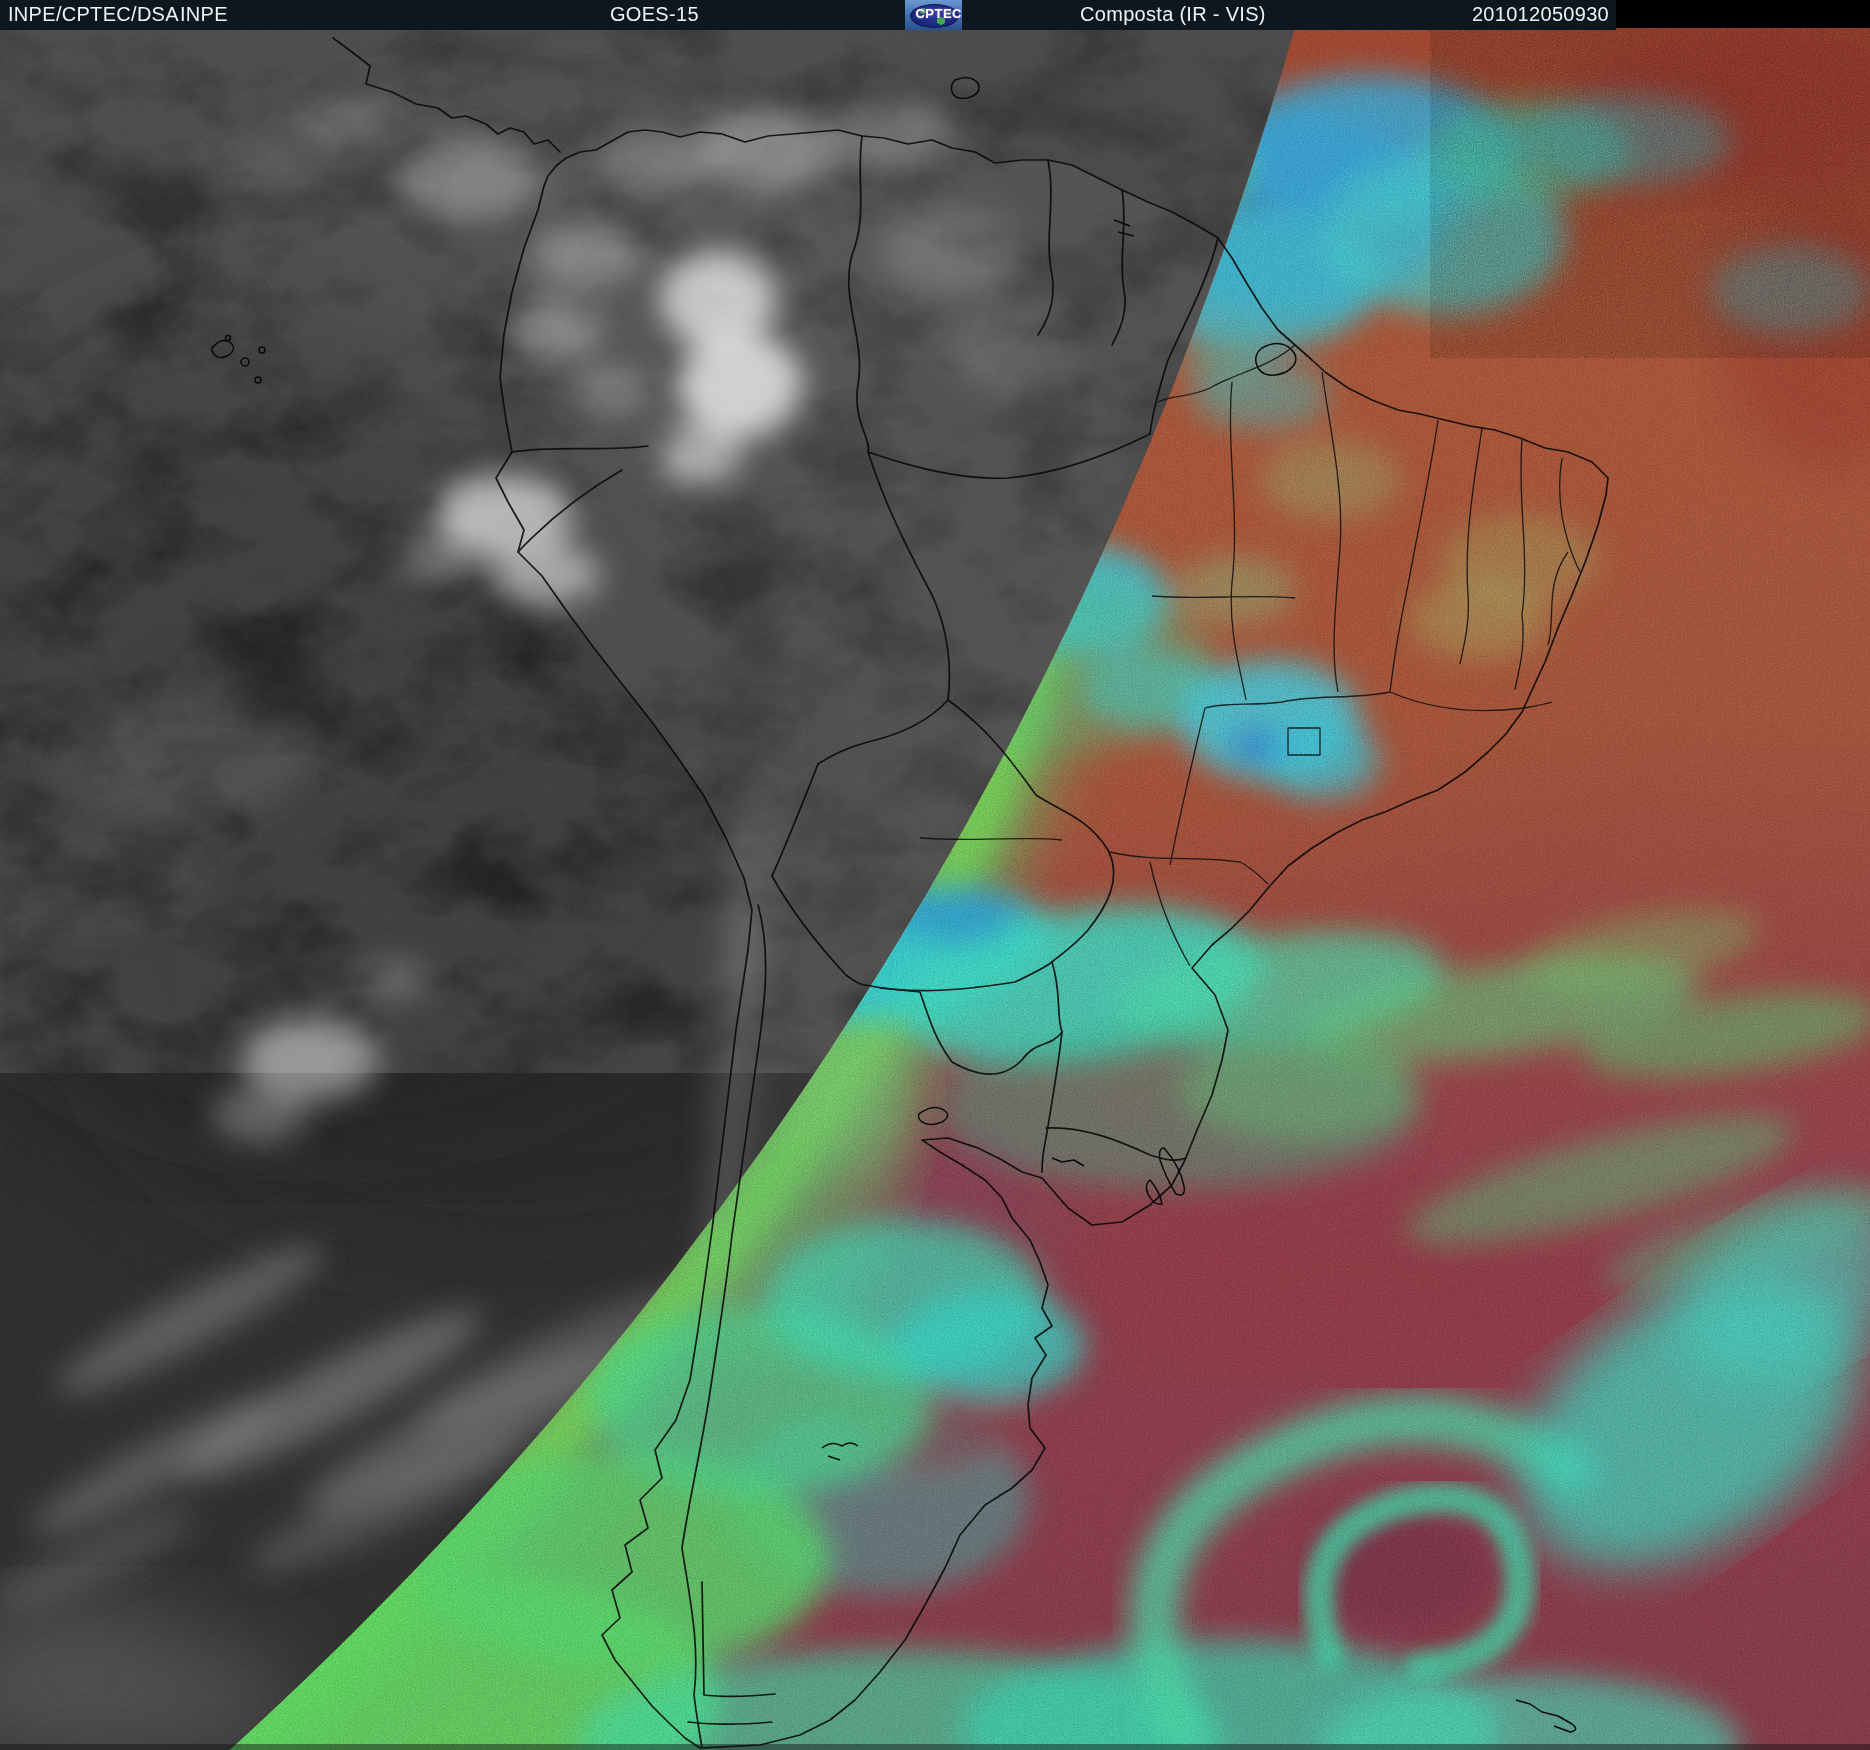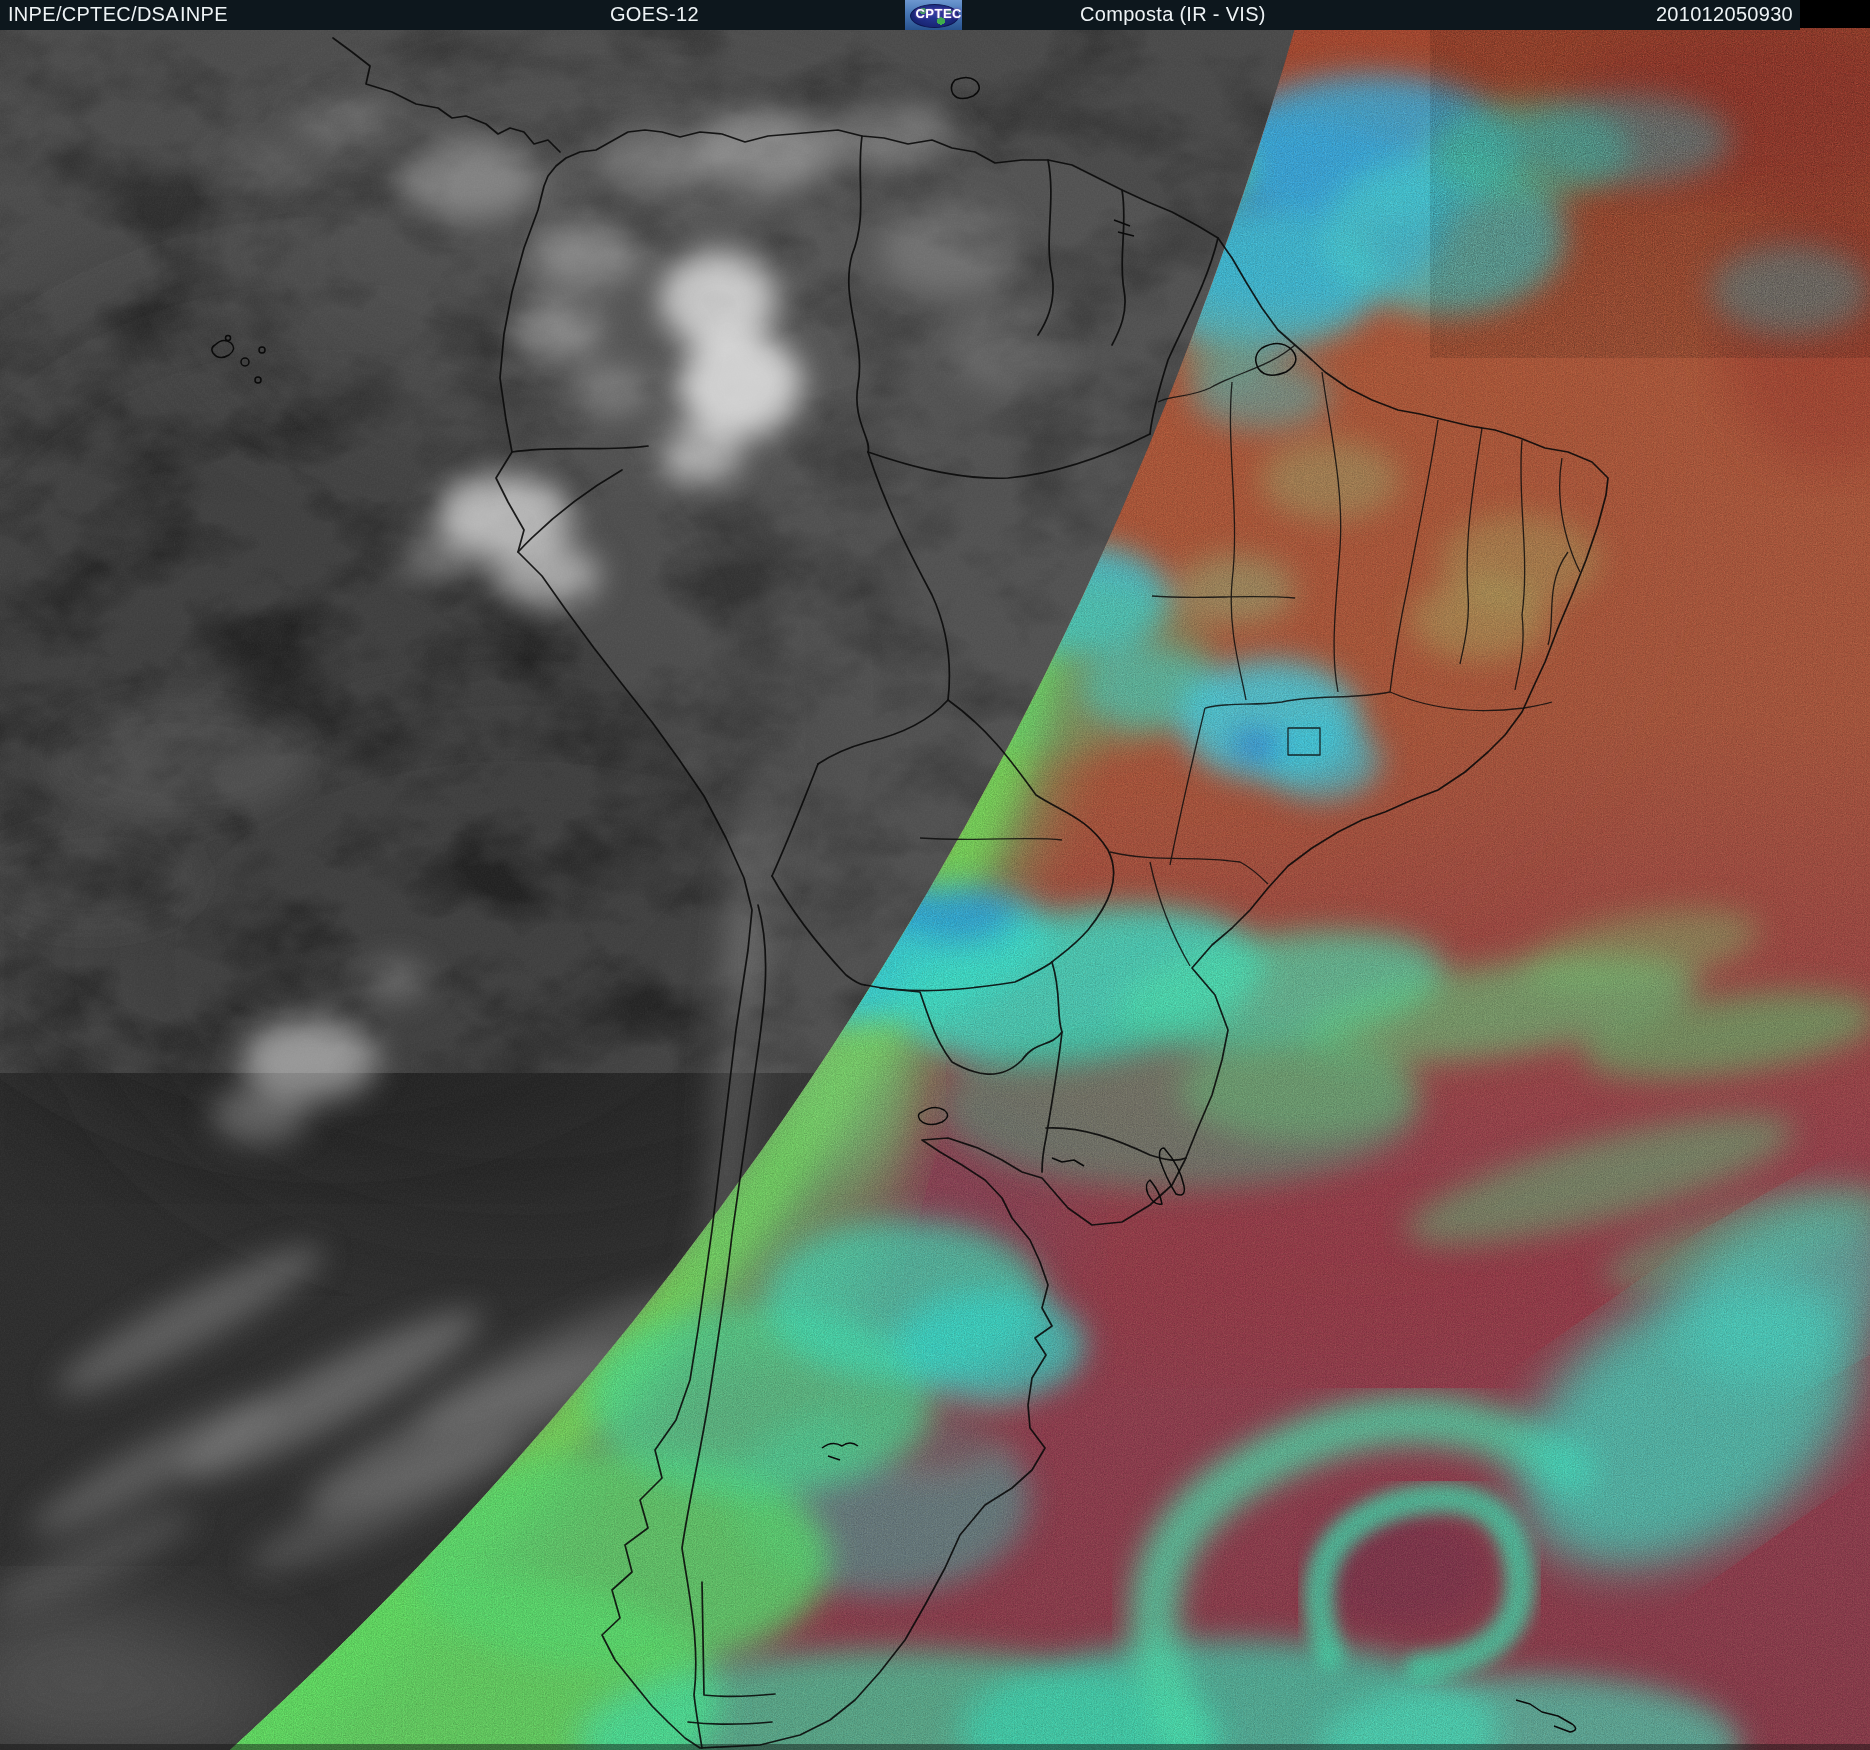--- a/index.html
+++ b/index.html
@@ -1,20 +1,20 @@
 <!DOCTYPE html>
 <html><head>
 <meta charset="utf-8">
 <style>
   html,body{margin:0;padding:0;background:#000;}
   body{width:1870px;height:1750px;position:relative;overflow:hidden;
        font-family:"Liberation Sans","DejaVu Sans",sans-serif;}
   
-  #titlebar{position:absolute;left:0;top:0;width:1800px;height:30px;
-            background:#0d171d;z-index:5;}
+  #titlebar{position:absolute;left:0;top:0;width:1576px;height:30px;
+            background:#0d171d;z-index:5;padding-left:40px;}
   #titlebar .t{position:absolute;top:3px;color:#eef3f5;font-size:20px;
                white-space:nowrap;letter-spacing:.3px;}
   .t-org{left:8px;}
   .t-agency{left:180px;}
   .t-sat{left:610px;}
   .t-product{left:1080px;}
   .t-time{right:7px;margin-left:35px;}
   
   #logo{position:absolute;left:905px;top:0;width:57px;height:30px;
         background:linear-gradient(#6d97cf 0%,#4a7ab8 40%,#28528e 100%);
@@ -32,21 +32,21 @@
         text-shadow:0 0 2px #7a5fd0,0 0 3px #5a3fa0;}
   
   #sat{position:absolute;left:0;top:0;z-index:1;}
 </style>
 </head>
 <body>
 
 <div id="titlebar">
   <span class="t t-org">INPE/CPTEC/DSA</span>
   <span class="t t-agency">INPE</span>
-  <span class="t t-sat">GOES-12</span>
+  <span class="t t-sat">GOES-15</span>
   <div id="logo">
      <div class="globe"></div>
      <div class="txt">CPTEC</div>
   </div>
   <span class="t t-product">Composta (IR - VIS)</span>
   <span class="t t-time">201012050930</span>
 </div>
 
 <svg id="sat" width="1870" height="1750" viewBox="0 0 1870 1750">
   <defs>

